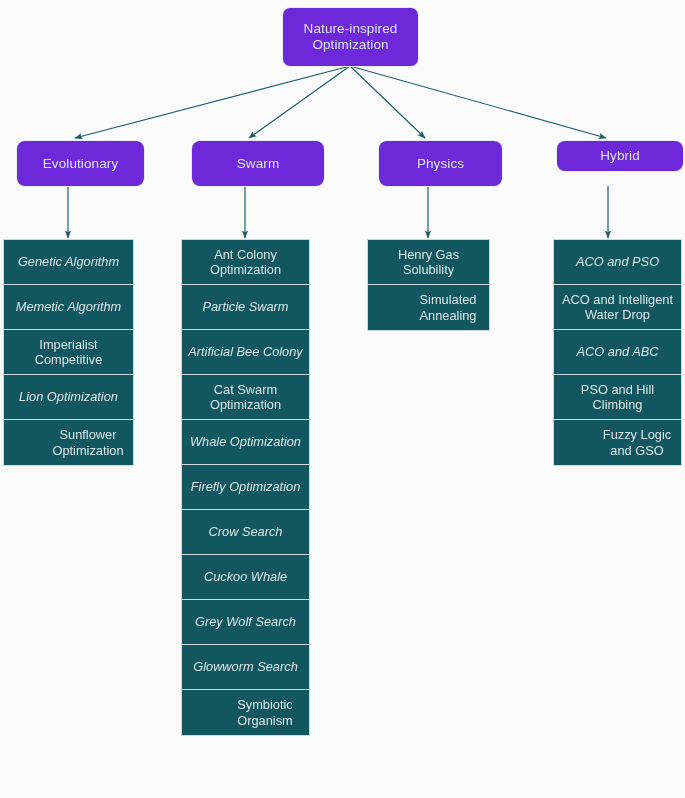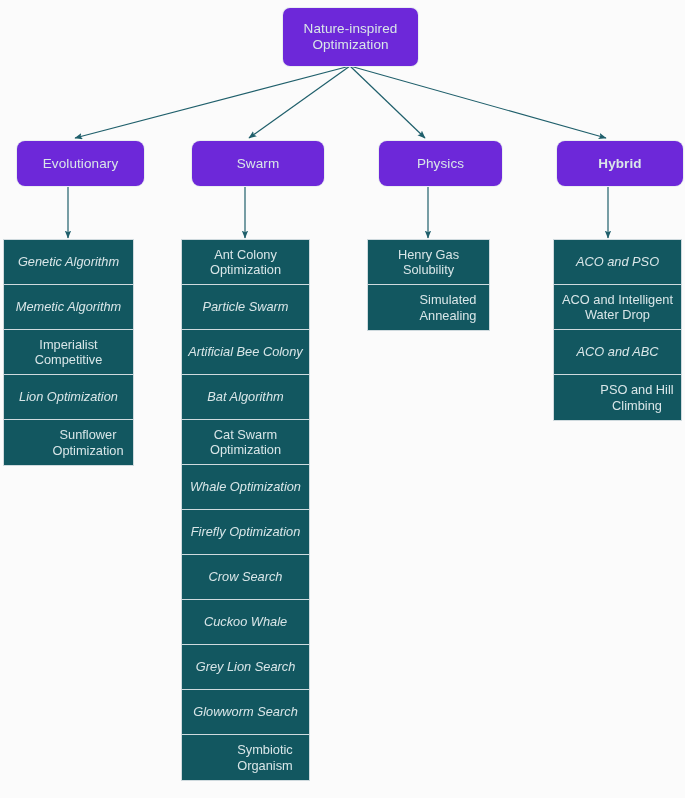--- a/index.html
+++ b/index.html
@@ -115,52 +115,52 @@
 
   <div class="node node-cat" style="left:5px; top:141px; width:127px; height:45px;">
     <span>Evolutionary</span>
   </div>
   <div class="node node-cat" style="left:180px; top:141px; width:132px; height:45px;">
     <span>Swarm</span>
   </div>
   <div class="node node-cat" style="left:367px; top:141px; width:123px; height:45px;">
     <span>Physics</span>
   </div>
-  <div class="node node-cat" style="left:545px; top:141px; width:126px; height:45px;font-weight:bold;">
+  <div class="node node-cat" style="left:545px; top:141px; width:126px; height:30px;">
     <span>Hybrid</span>
   </div>
 
   <div class="stack" style="left:3px; top:239px; width:131px;">
     <div class="leaf leaf-1">Genetic Algorithm</div>
     <div class="leaf leaf-1">Memetic Algorithm</div>
     <div class="leaf leaf-2">Imperialist Competitive</div>
     <div class="leaf leaf-1">Lion Optimization</div>
     <div class="leaf leaf-2">Sunflower Optimization</div>
   </div>
 
   <div class="stack" style="left:181px; top:239px; width:129px;">
     <div class="leaf leaf-2">Ant Colony Optimization</div>
     <div class="leaf leaf-1">Particle Swarm</div>
     <div class="leaf leaf-1">Artificial Bee Colony</div>
-    <div class="leaf leaf-1">Bat Algorithm</div>
     <div class="leaf leaf-2">Cat Swarm Optimization</div>
     <div class="leaf leaf-1">Whale Optimization</div>
     <div class="leaf leaf-1">Firefly Optimization</div>
     <div class="leaf leaf-1">Crow Search</div>
     <div class="leaf leaf-1">Cuckoo Whale</div>
-    <div class="leaf leaf-1">Grey Lion Search</div>
+    <div class="leaf leaf-1">Grey Wolf Search</div>
     <div class="leaf leaf-1">Glowworm Search</div>
     <div class="leaf leaf-2">Symbiotic Organism</div>
   </div>
 
   <div class="stack" style="left:367px; top:239px; width:123px;">
     <div class="leaf leaf-2">Henry Gas Solubility</div>
     <div class="leaf leaf-2">Simulated Annealing</div>
   </div>
 
   <div class="stack" style="left:553px; top:239px; width:129px;">
     <div class="leaf leaf-1">ACO and PSO</div>
     <div class="leaf leaf-2">ACO and Intelligent Water Drop</div>
     <div class="leaf leaf-1">ACO and ABC</div>
     <div class="leaf leaf-2">PSO and Hill Climbing</div>
+    <div class="leaf leaf-2">Fuzzy Logic and GSO</div>
   </div>
 
 </div>
 
 </body></html>

